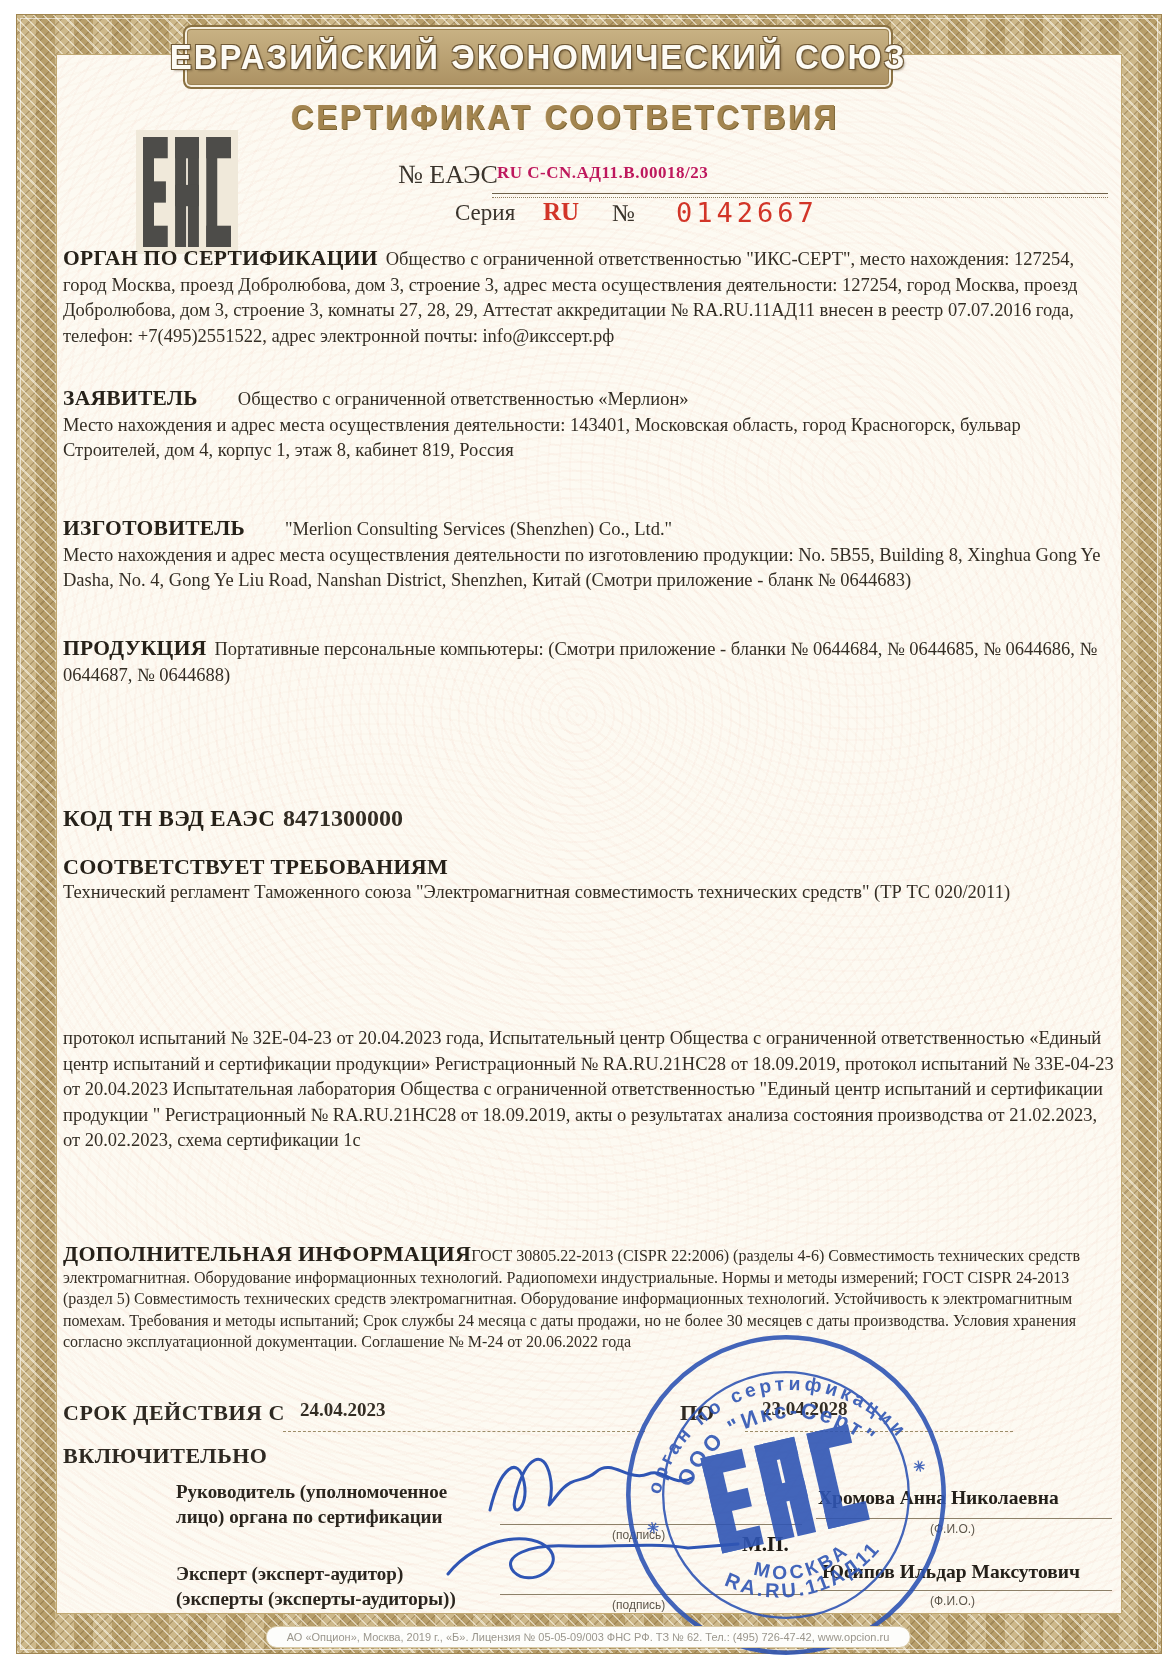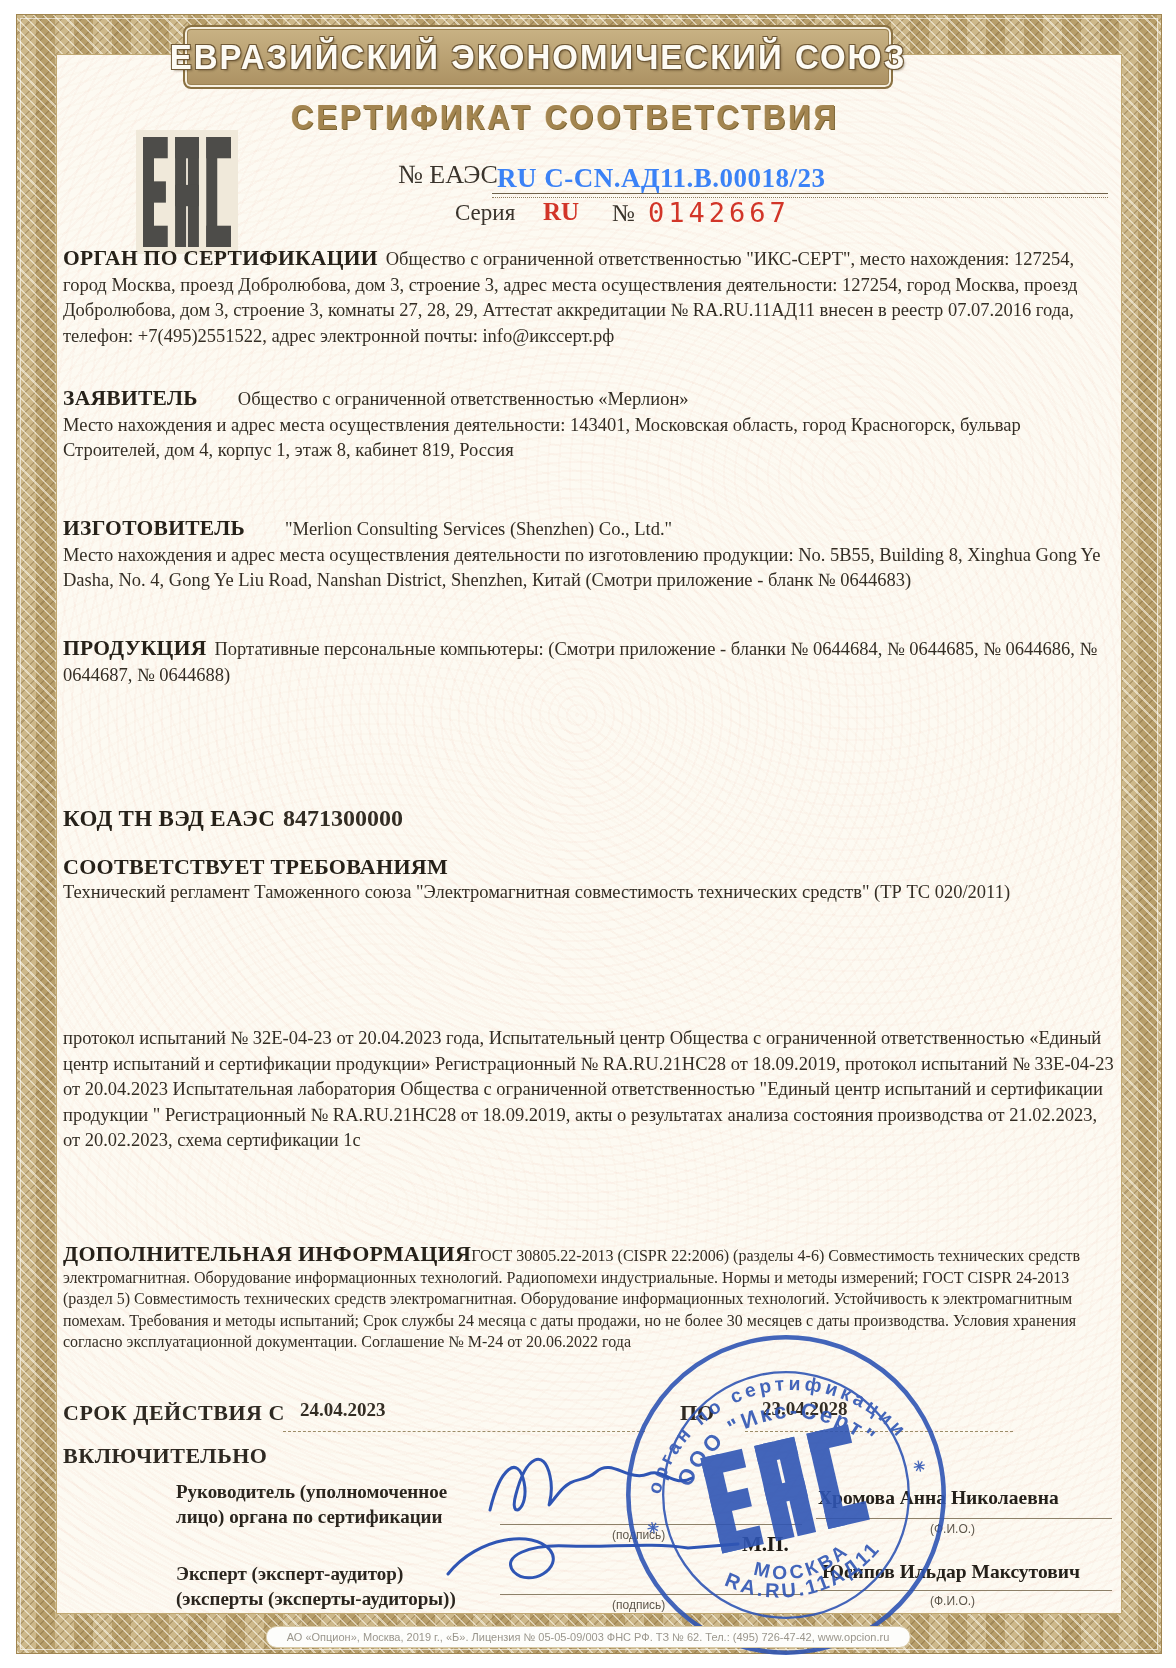--- a/index.html
+++ b/index.html
@@ -46,21 +46,21 @@
   }
   .eac-box { left:136px; top:130px; width:102px; height:124px; background:#f0e9da;
     display:flex; align-items:center; justify-content:center; }
   .cert-title {
     left:240px; top:100px; width:650px; text-align:center;
     font-family:"Liberation Sans", sans-serif; font-weight:bold; font-size:31px; letter-spacing:3px;
     color:#a38550; white-space:nowrap; transform:scaleY(1.12);
     text-shadow:1px 1px 0 #7c6434, -0.5px -0.5px 0 #cbb386;
   }
   .num-label { left:398px; top:160px; font-size:26px; color:#3a342c; }
-  .num-value { left:497px; top:163px; font-size:27px; font-weight:bold; color:#3b82f6; letter-spacing:.5px; }
+  .num-value { left:497px; top:163px; font-size:17px; font-weight:bold; color:#be185d; letter-spacing:.5px; }
   .num-line  { left:492px; top:193px; width:616px; border-top:1px solid #6f6149; }
   .num-line2 { left:492px; top:197px; width:616px; border-top:1px dotted #8d7c5c; }
   .series-label { left:455px; top:200px; font-size:23px; color:#3a342c; }
   .series-value { left:543px; top:198px; font-size:25px; font-weight:bold; }
   .blank-num-sign { left:612px; top:200px; font-size:24px; color:#3a342c; }
   .blank-num { left:648px; top:197px; font-family:"DejaVu Sans Mono", monospace; font-size:27px; letter-spacing:4px; }
 
   
   .sect { position:absolute; left:63px; width:1052px; font-size:18.5px; line-height:25.5px; color:#332d24; }
   .lbl { font-family:"Liberation Serif", serif; font-weight:bold; font-size:21.5px; letter-spacing:.3px; color:#262119; }
@@ -123,21 +123,21 @@
   </div>
 
   <div class="abs cert-title">СЕРТИФИКАТ СООТВЕТСТВИЯ</div>
   <div class="abs num-label">№ ЕАЭС</div>
   <div class="abs num-value">RU C-CN.АД11.В.00018/23</div>
   <div class="abs num-line"></div>
   <div class="abs num-line2"></div>
   <div class="abs series-label">Серия</div>
   <div class="abs series-value" style="color:#d23528;">RU</div>
   <div class="abs blank-num-sign">№</div>
-  <div class="abs blank-num" style="color:#d23528;">0142667</div>
+  <div class="abs blank-num" style="color:#d23528;margin-left:28px;">0142667</div>
 
   <div class="sect" style="top:246px;">
     <span class="lbl">ОРГАН ПО СЕРТИФИКАЦИИ</span><span class="gap8"></span><span>Общество с ограниченной ответственностью "ИКС-СЕРТ", место нахождения: 127254, город Москва, проезд Добролюбова, дом 3, строение 3, адрес места осуществления деятельности: 127254, город Москва, проезд Добролюбова, дом 3, строение 3, комнаты 27, 28, 29, Аттестат аккредитации № RA.RU.11АД11 внесен в реестр 07.07.2016 года, телефон: +7(495)2551522, адрес электронной почты: info@икссерт.рф</span>
   </div>
 
   <div class="sect" style="top:386px;">
     <div><span class="lbl">ЗАЯВИТЕЛЬ</span><span class="gap40"></span><span>Общество с ограниченной ответственностью «Мерлион»</span></div>
     <div>Место нахождения и адрес места осуществления деятельности: 143401, Московская область, город Красногорск, бульвар Строителей, дом 4, корпус 1, этаж 8, кабинет 819, Россия</div>
   </div>
 

